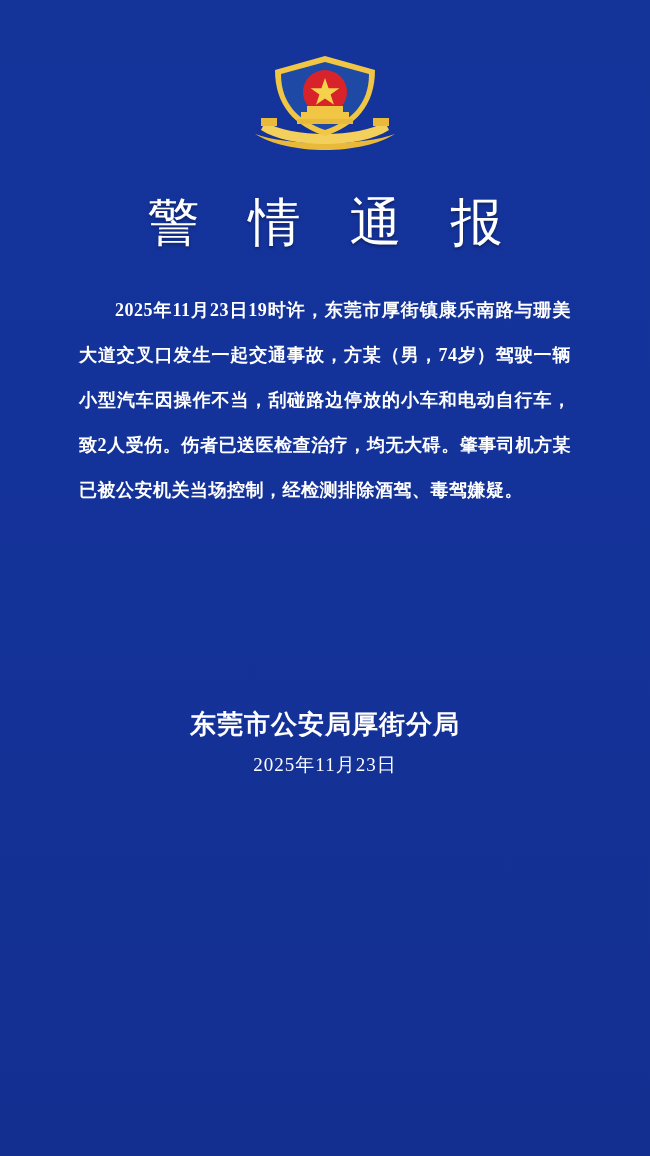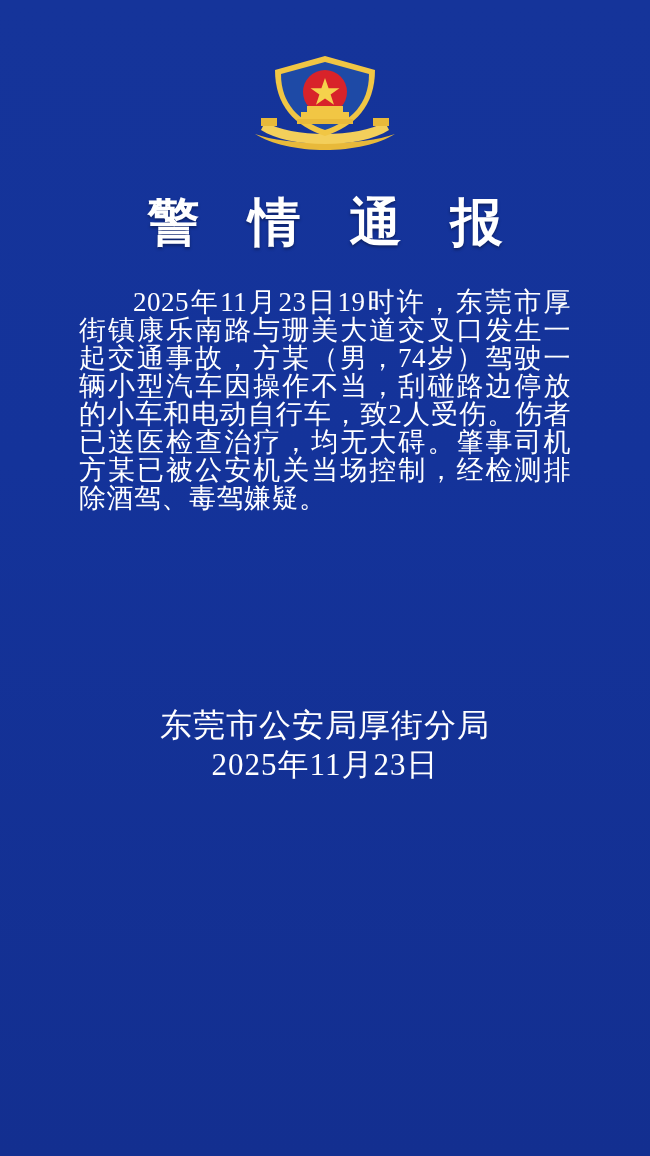--- a/index.html
+++ b/index.html
@@ -34,61 +34,63 @@
     width: 168px;
     height: 112px;
   }
   .emblem svg { display:block; }
 
   
   .title {
     text-align: center;
     font-size: 52px;
     letter-spacing: 18px;
-    font-weight: 700;
+    font-weight: 400;
     margin-top: 28px;
     margin-left: 18px;
     text-shadow: 0 2px 3px rgba(0,0,0,.35);
     font-family: "Liberation Serif", "DejaVu Serif", serif;
   }
 
   
   .body-block {
     margin: 30px auto 0 auto;
     width: 492px;
   }
   .para {
-    font-size: 27px;
-    line-height: 28px;
+    font-size: 18px;
+    line-height: 45px;
     text-align: justify;
     text-align-last: left;
     text-indent: 2em;
     letter-spacing: 0.5px;
     font-family: "Liberation Serif", "DejaVu Serif", serif;
+    font-weight: bold;
   }
   .para.second {
     margin-top: 6px;
     text-align-last: left;
   }
 
   
   .sign-block {
     position: absolute;
     left: 0;
     right: 0;
     top: 705px;
     text-align: center;
   }
   .sign-org {
-    font-size: 32px;
+    font-size: 26px;
     letter-spacing: 1px;
     line-height: 40px;
+    font-weight: bold;
   }
   .sign-date {
-    font-size: 31px;
+    font-size: 19px;
     letter-spacing: 1px;
     line-height: 40px;
   }
 </style>
 </head>
 <body>
 
 <div class="poster">
 
   <div class="emblem-wrap">

